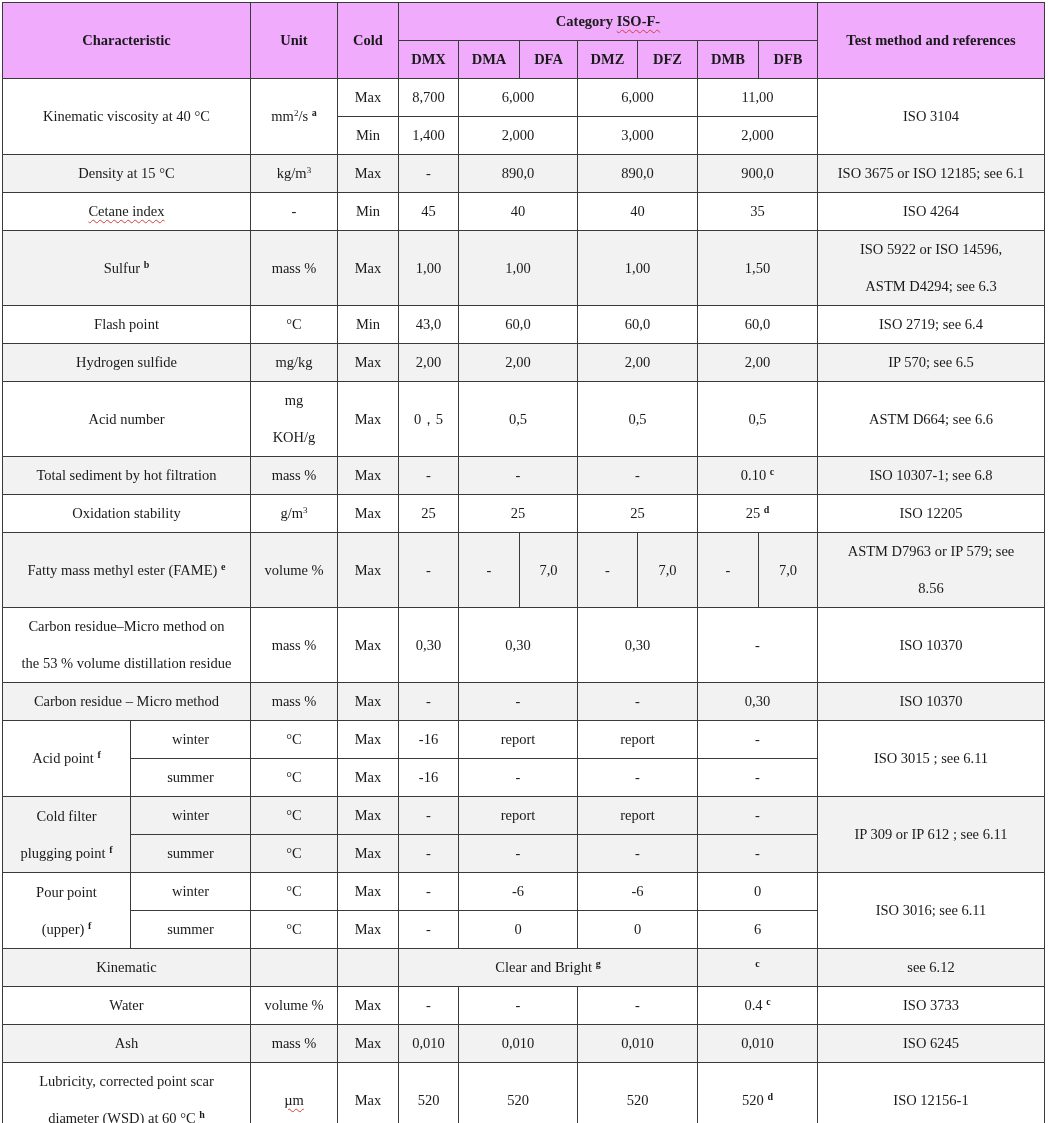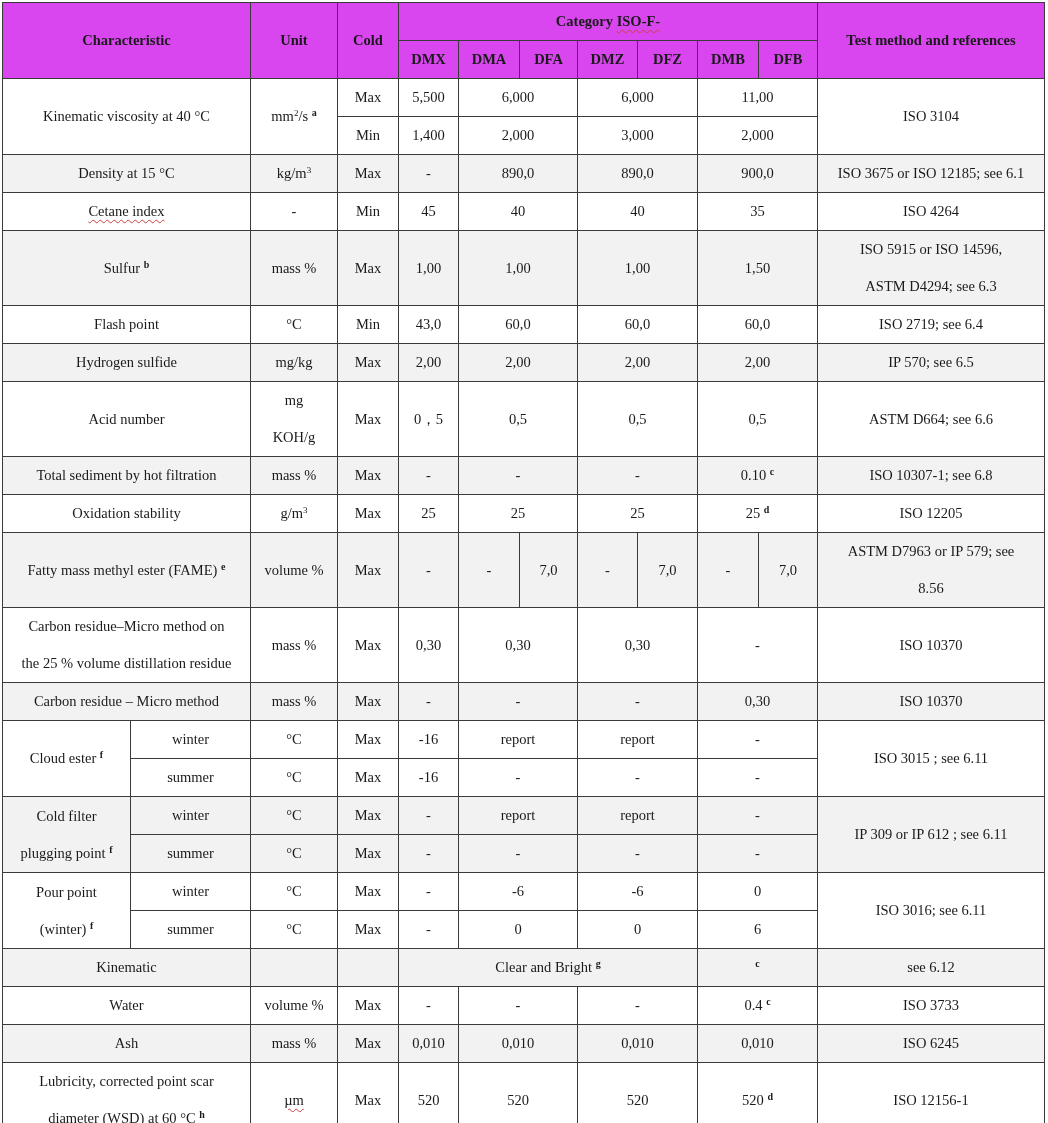--- a/index.html
+++ b/index.html
@@ -14,21 +14,21 @@
   }
   td, th {
     border: 1.5px solid #3a3a3a;
     text-align: center;
     vertical-align: middle;
     padding: 0 4px;
     line-height: 37px;
     overflow: hidden;
     white-space: nowrap;
   }
-  th { background: #d946ef; font-weight: bold; font-size: 14.5px; }
+  th { background: #f0abfc; font-weight: bold; font-size: 14.5px; }
   tr.w td { background: #ffffff; }
   tr.g td { background: #f2f2f2; }
   sup { font-size: 10px; font-weight: bold; vertical-align: 5px; line-height: 0; }
   .sq { text-decoration: underline wavy #d04040; text-underline-offset: 3px; text-decoration-thickness: 1px; }
   .unit-sup { font-size: 9px; vertical-align: 5px; line-height: 0; font-weight: normal; }
 </style>
 </head>
 <body>
 
 <div class="wrap">
@@ -63,21 +63,21 @@
     <th>DMZ</th>
     <th>DFZ</th>
     <th>DMB</th>
     <th>DFB</th>
   </tr>
 
   <tr class="w" style="height:37px">
     <td colspan="2" rowspan="2"><span>Kinematic viscosity at 40 °C</span></td>
     <td rowspan="2"><span>mm</span><span class="unit-sup">2</span><span>/s</span> <sup>a</sup></td>
     <td>Max</td>
-    <td>5,500</td>
+    <td>8,700</td>
     <td colspan="2">6,000</td>
     <td colspan="2">6,000</td>
     <td colspan="2">11,00</td>
     <td rowspan="2">ISO 3104</td>
   </tr>
   <tr class="w" style="height:38px">
     <td>Min</td>
     <td>1,400</td>
     <td colspan="2">2,000</td>
     <td colspan="2">3,000</td>
@@ -108,21 +108,21 @@
 
   <tr class="g" style="height:74px">
     <td colspan="2"><span>Sulfur</span> <sup>b</sup></td>
     <td>mass %</td>
     <td>Max</td>
     <td>1,00</td>
     <td colspan="2">1,00</td>
     <td colspan="2">1,00</td>
     <td colspan="2">1,50</td>
     <td>
-            <div>ISO 5915 or ISO 14596,</div>
+            <div>ISO 5922 or ISO 14596,</div>
             <div>ASTM D4294; see 6.3</div>
           </td>
   </tr>
 
   <tr class="w" style="height:38px">
     <td colspan="2">Flash point</td>
     <td>°C</td>
     <td>Min</td>
     <td>43,0</td>
     <td colspan="2">60,0</td>
@@ -191,21 +191,21 @@
     <td>7,0</td>
     <td>
             <div>ASTM D7963 or IP 579; see</div>
             <div>8.56</div>
           </td>
   </tr>
 
   <tr class="w" style="height:73px">
     <td colspan="2">
             <div>Carbon residue–Micro method on</div>
-            <div>the 25 % volume distillation residue</div>
+            <div>the 53 % volume distillation residue</div>
           </td>
     <td>mass %</td>
     <td>Max</td>
     <td>0,30</td>
     <td colspan="2">0,30</td>
     <td colspan="2">0,30</td>
     <td colspan="2">-</td>
     <td>ISO 10370</td>
   </tr>
 
@@ -214,21 +214,21 @@
     <td>mass %</td>
     <td>Max</td>
     <td>-</td>
     <td colspan="2">-</td>
     <td colspan="2">-</td>
     <td colspan="2">0,30</td>
     <td>ISO 10370</td>
   </tr>
 
   <tr class="w" style="height:38px">
-    <td rowspan="2"><span>Cloud ester</span> <sup>f</sup></td>
+    <td rowspan="2"><span>Acid point</span> <sup>f</sup></td>
     <td>winter</td>
     <td>°C</td>
     <td>Max</td>
     <td>-16</td>
     <td colspan="2">report</td>
     <td colspan="2">report</td>
     <td colspan="2">-</td>
     <td rowspan="2">ISO 3015 ; see 6.11</td>
   </tr>
   <tr class="w" style="height:37px">
@@ -261,21 +261,21 @@
     <td>Max</td>
     <td>-</td>
     <td colspan="2">-</td>
     <td colspan="2">-</td>
     <td colspan="2">-</td>
   </tr>
 
   <tr class="w" style="height:37px">
     <td rowspan="2">
             <div>Pour point</div>
-            <div><span>(winter)</span> <sup>f</sup></div>
+            <div><span>(upper)</span> <sup>f</sup></div>
           </td>
     <td>winter</td>
     <td>°C</td>
     <td>Max</td>
     <td>-</td>
     <td colspan="2">-6</td>
     <td colspan="2">-6</td>
     <td colspan="2">0</td>
     <td rowspan="2">ISO 3016; see 6.11</td>
   </tr>

